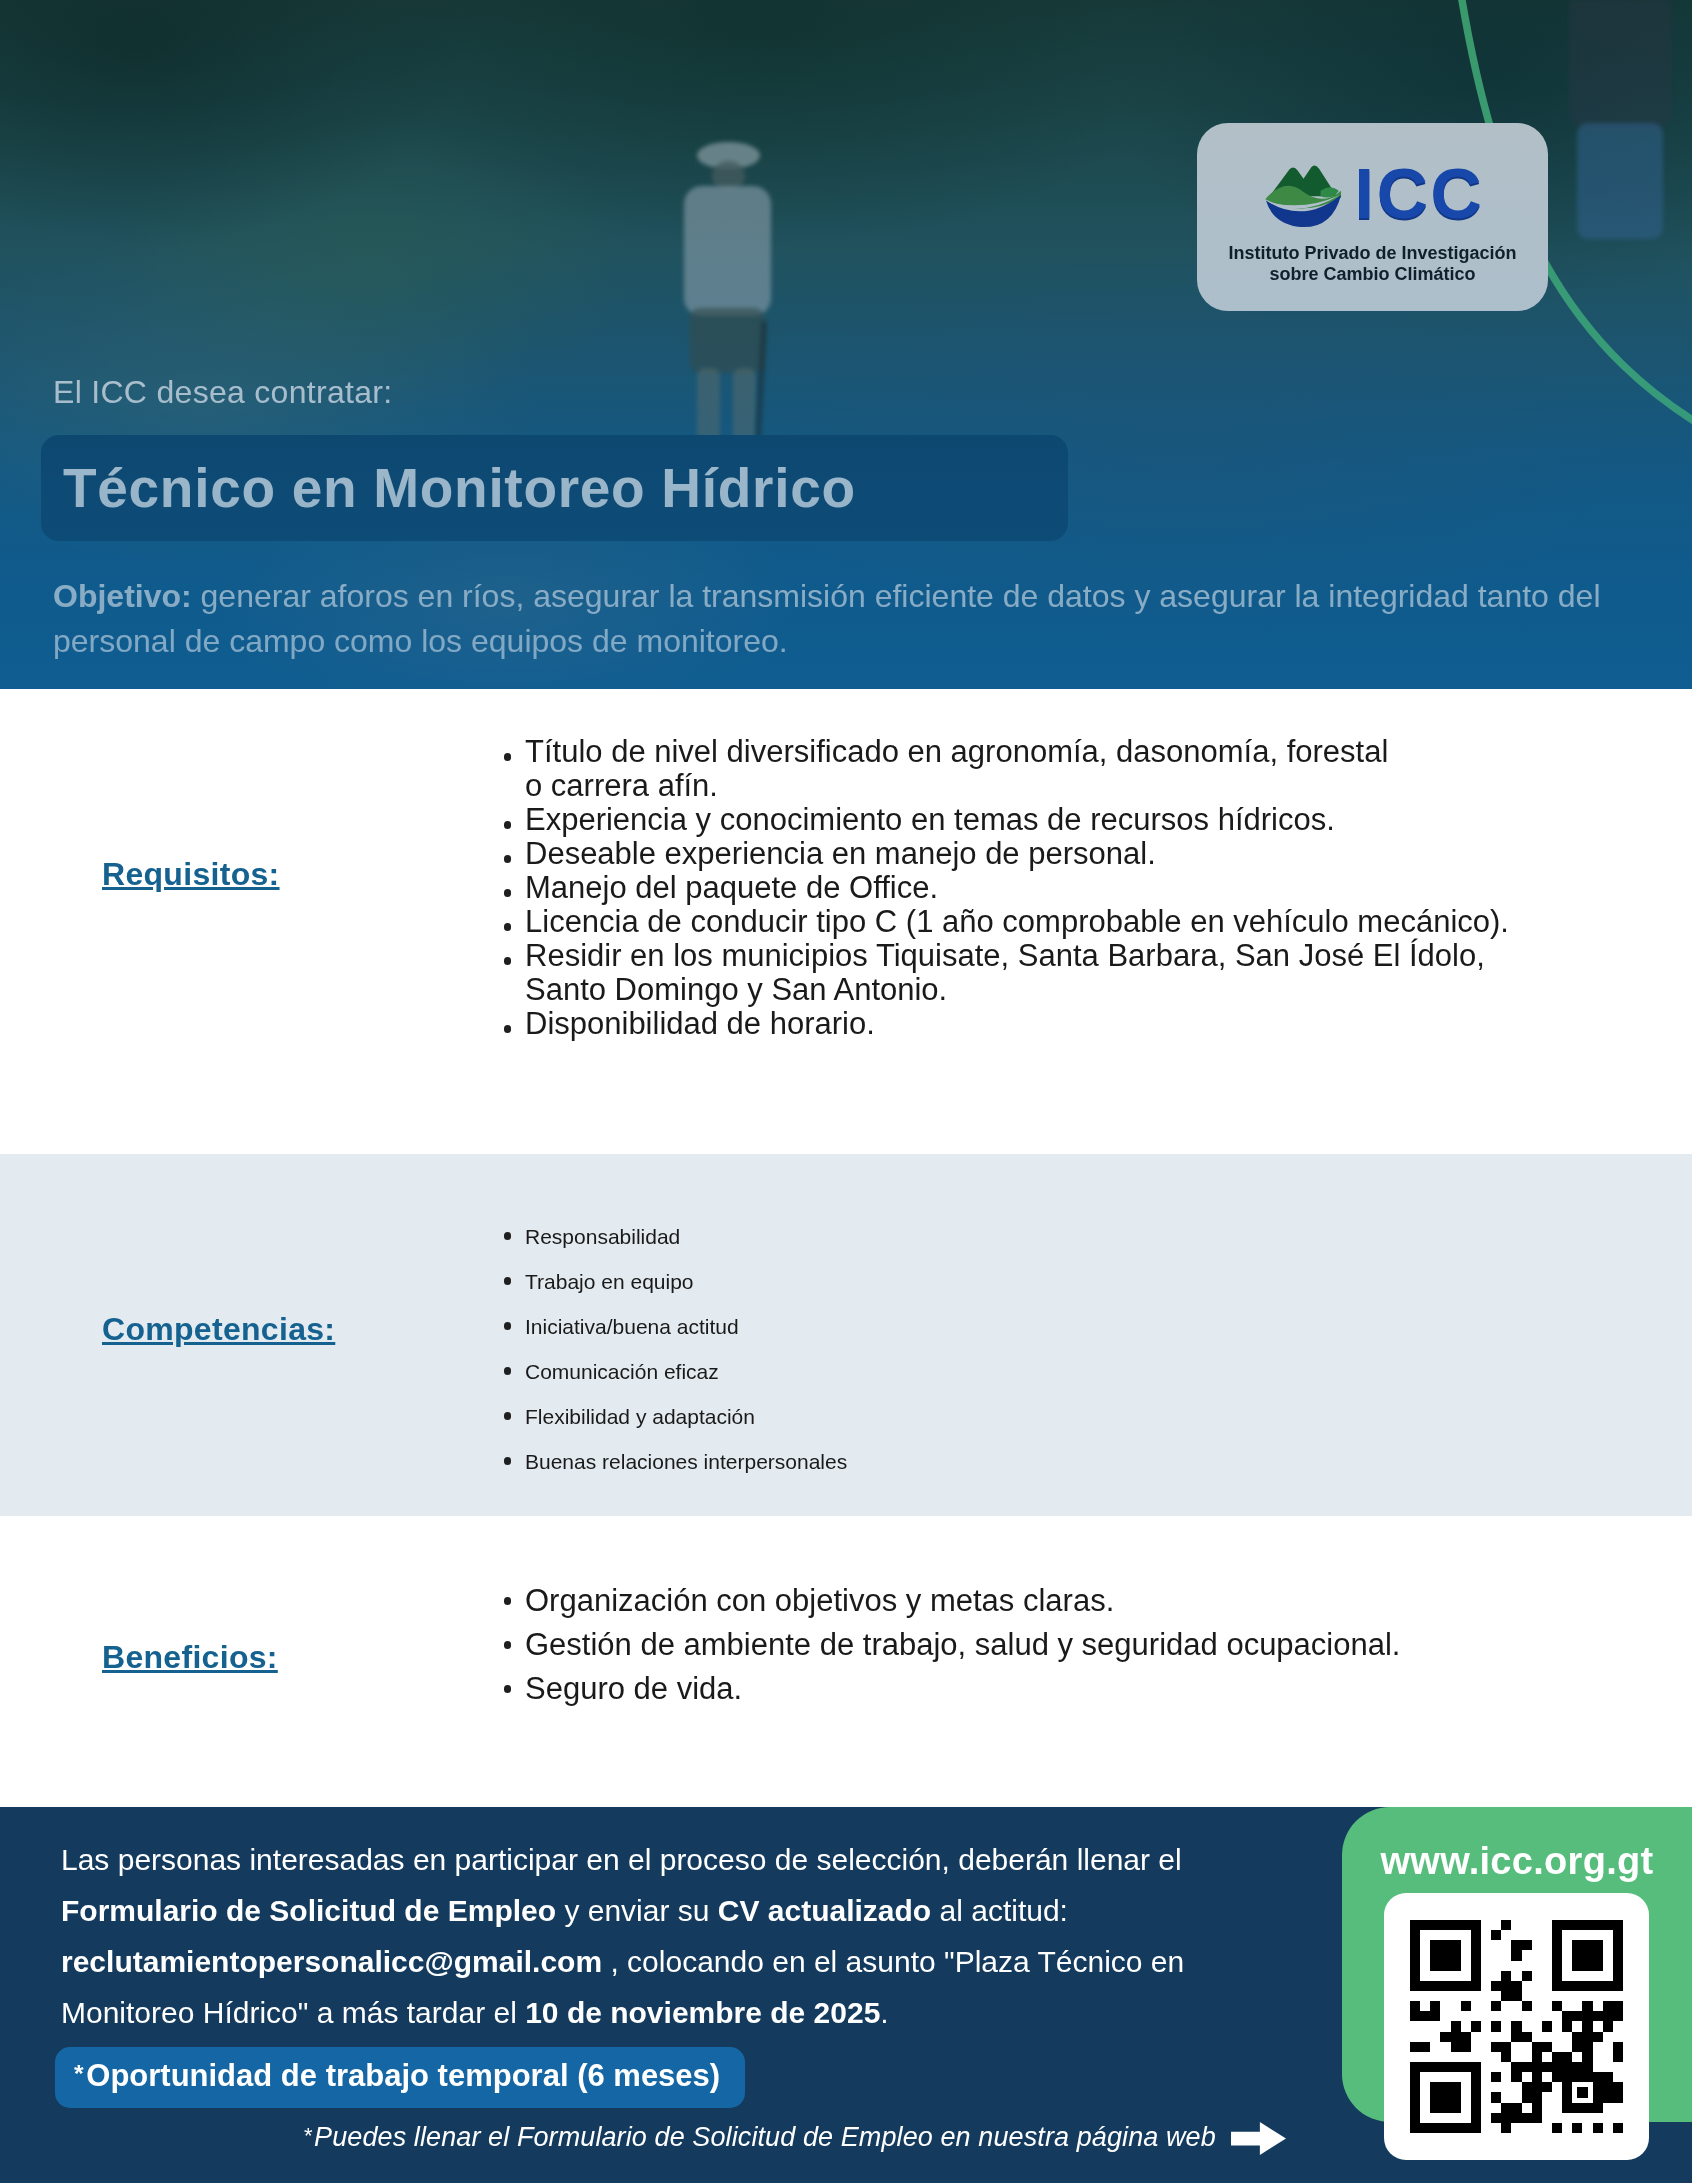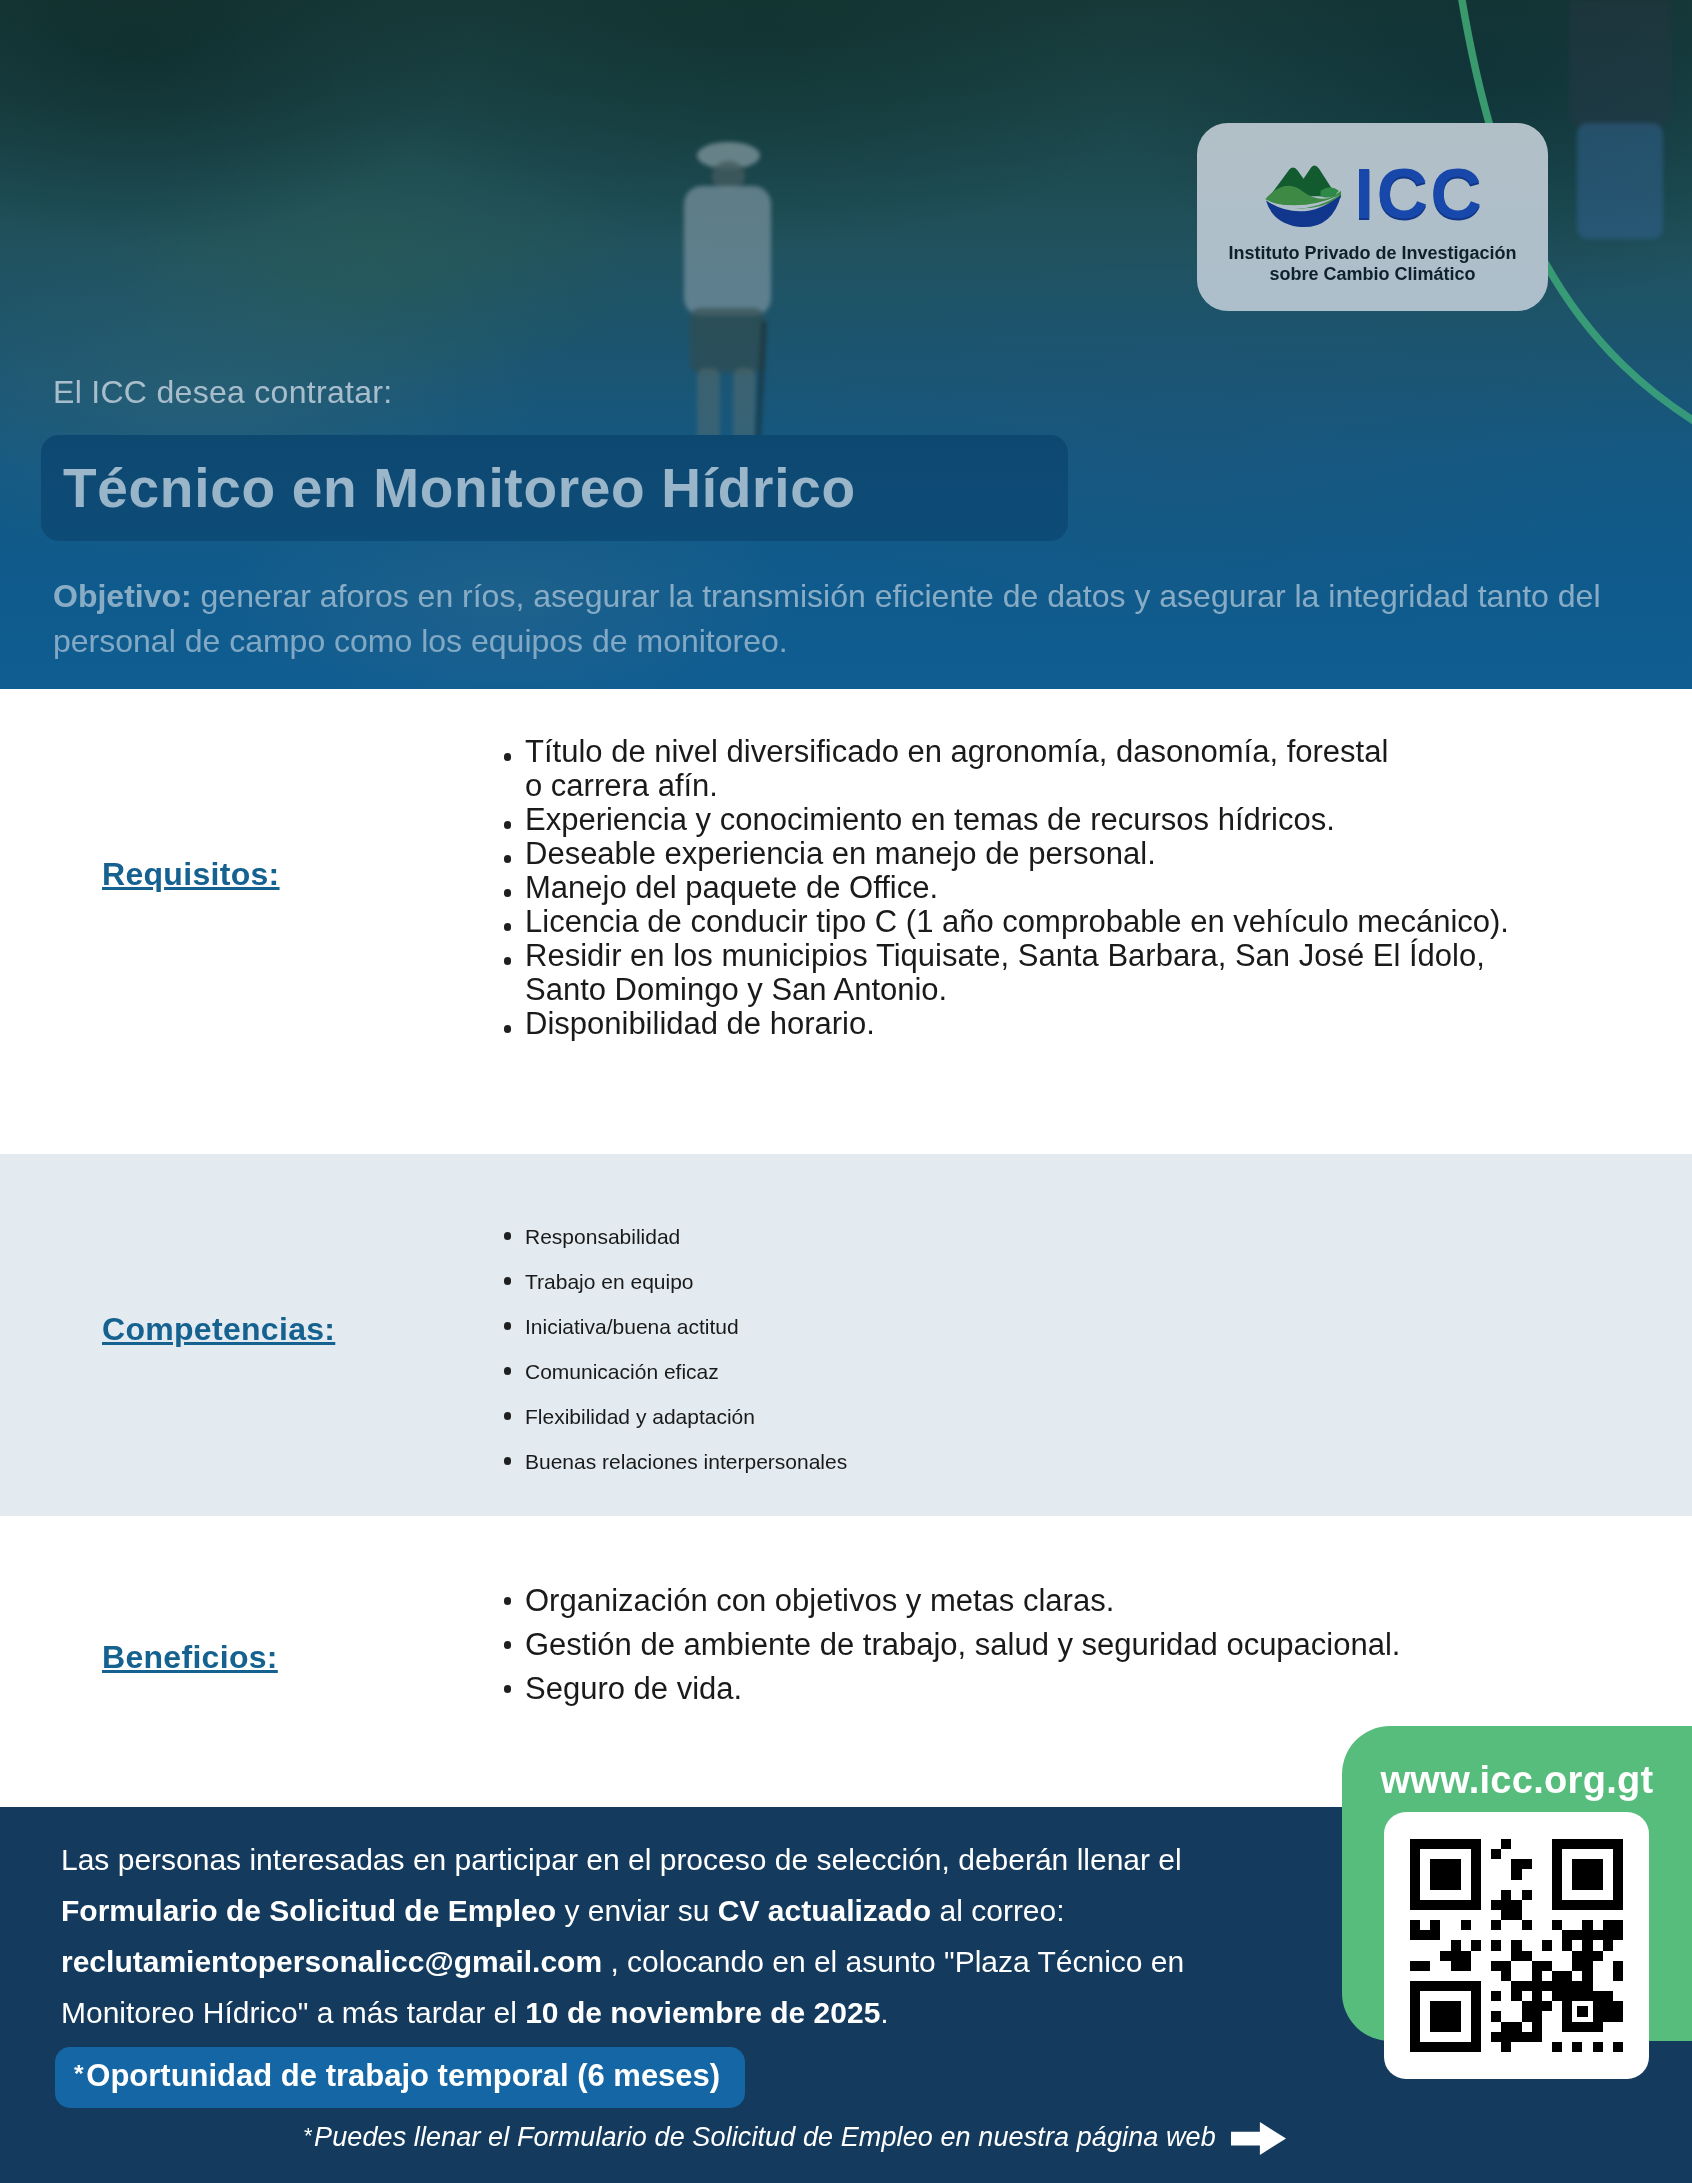--- a/index.html
+++ b/index.html
@@ -77,21 +77,21 @@
   .footer-par{position:absolute;left:61px;top:27px;width:1310px;color:#ffffff;font-size:30px;line-height:51px;}
   .footer-par b{font-weight:700;}
   .badge{position:absolute;left:55px;top:240px;background:var(--badge_blue);border-radius:15px;
     padding:11px 24.6px 13.6px 19px;color:#ffffff;font-size:31px;font-weight:700;}
   .badge .star{font-size:24.6px;vertical-align:4.1px;padding-right:2.7px;}
   .note-row{position:absolute;left:304px;top:315px;display:flex;align-items:flex-start;gap:15px;color:#ffffff;}
   .note{font-size:27px;font-style:italic;letter-spacing:0.1px;}
   .note .star{font-style:normal;font-size:22px;vertical-align:2.7px;padding-right:1.4px;}
   .arrow-icon{flex:0 0 auto;display:block;}
 
-  .green-panel{position:absolute;left:1342px;top:1726px;width:350px;height:315px;background:var(--green_panel);
+  .green-panel{position:absolute;left:1342px;top:1807px;width:350px;height:315px;background:var(--green_panel);
     border-radius:48px 0 0 48px;}
   .site-url{position:absolute;left:0;top:33px;width:350px;text-align:center;color:#ffffff;font-size:38px;font-weight:800;letter-spacing:0.3px;}
   .qr-box{position:absolute;left:42px;top:86px;width:265px;height:267px;background:#ffffff;border-radius:22px;
     display:flex;align-items:center;justify-content:center;}
   .qr-box svg{display:block;}
 </style>
 </head>
 <body>
 
 <div id="page">
@@ -171,21 +171,21 @@
     <ul class="blist list-ben">
       <li>Organización con objetivos y metas claras.</li>
       <li>Gestión de ambiente de trabajo, salud y seguridad ocupacional.</li>
       <li>Seguro de vida.</li>
     </ul>
   </div>
 
   <div class="footer">
     <div class="footer-par">
       <span>Las personas interesadas en participar en el proceso de selección,  deberán llenar el</span><br>
-      <b>Formulario de Solicitud de Empleo</b><span> y enviar su </span><b>CV actualizado</b><span> al correo:</span><br>
+      <b>Formulario de Solicitud de Empleo</b><span> y enviar su </span><b>CV actualizado</b><span> al actitud:</span><br>
       <b>reclutamientopersonalicc@gmail.com</b><span> , colocando en el asunto  "Plaza Técnico en</span><br>
       <span>Monitoreo Hídrico" a más tardar el </span><b>10 de noviembre de 2025</b><span>.</span>
     </div>
 
     <div class="badge"><span class="star">*</span><span>Oportunidad de trabajo temporal (6 meses)</span></div>
 
     <div class="note-row">
       <div class="note"><span class="star">*</span><span>Puedes llenar el Formulario de Solicitud de Empleo en nuestra página web</span></div>
       <svg class="arrow-icon" width="55" height="33" viewBox="0 0 80 48">
         <path d="M0,14 h42 v-14 l38,24 -38,24 v-14 h-42 z" fill="#ffffff"></path>

